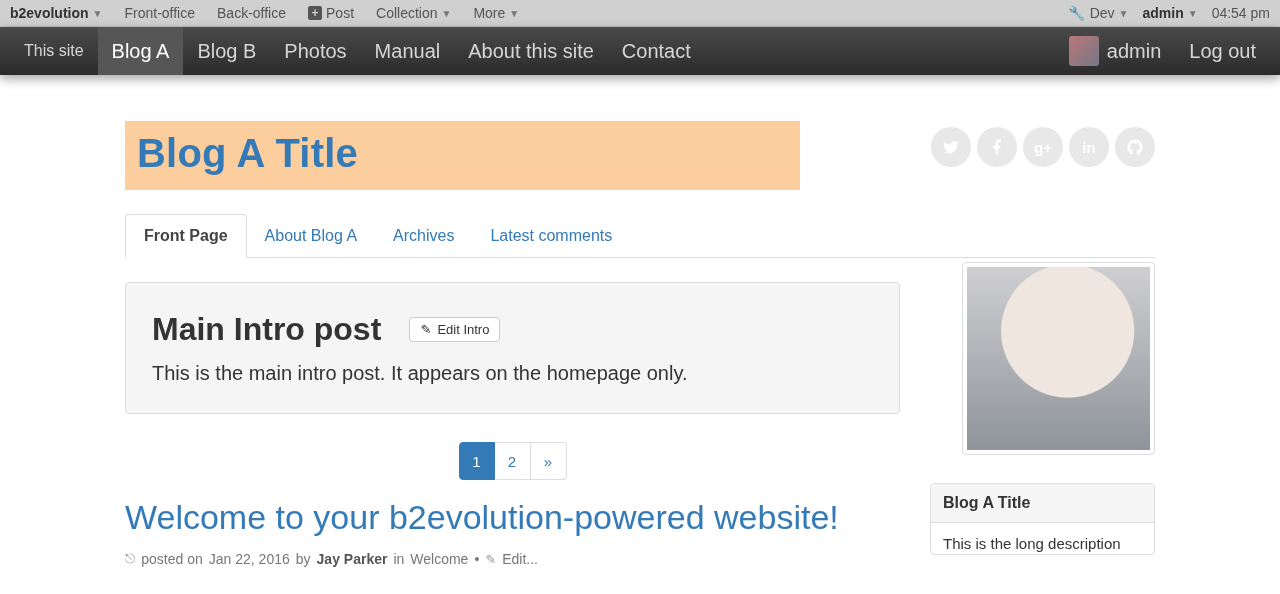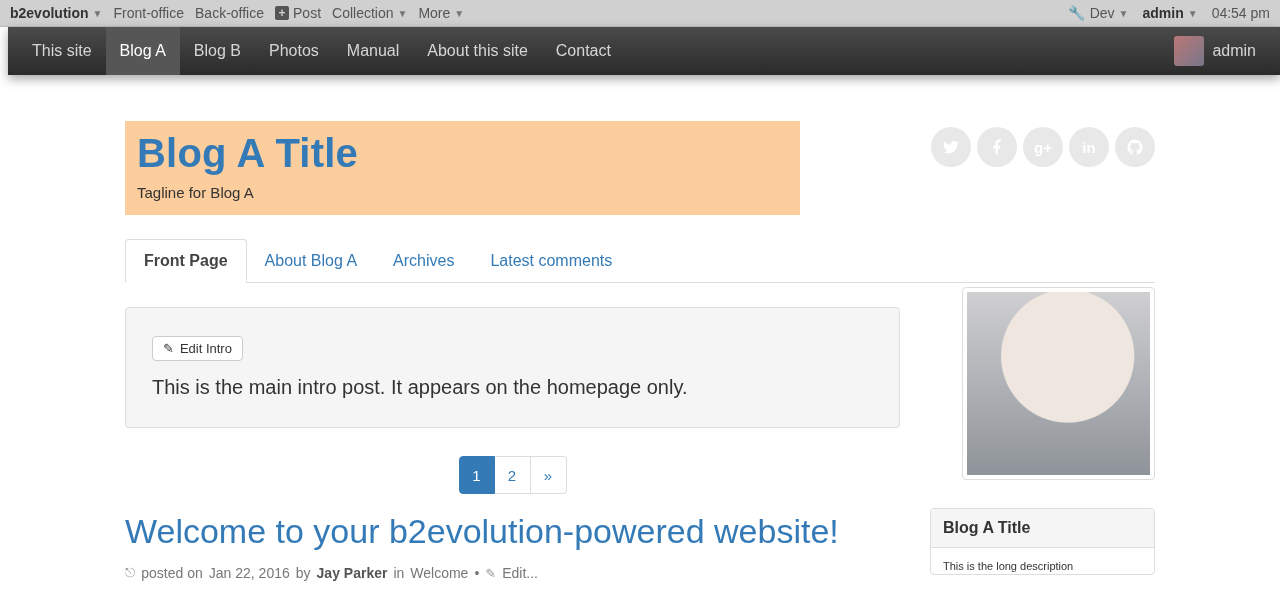--- a/index.html
+++ b/index.html
@@ -1,29 +1,29 @@
 <!DOCTYPE html>
 <html><head>
 <meta charset="utf-8">
 <style>
   * { box-sizing: border-box; margin: 0; padding: 0; }
   body { font-family: -apple-system, "Helvetica Neue", Arial, sans-serif; font-size: 15px; color: #333; background: #fff; width: 1280px; }
 
   
   .evobar { background: #d0d0d0; height: 27px; display: flex; align-items: center; padding: 0 10px; font-size: 14px; color: #555; border-bottom: 1px solid #bdbdbd; }
-  .evobar .eb-left { display: flex; align-items: center; gap: 11px; }
+  .evobar .eb-left { display: flex; align-items: center; gap: 22px; }
   .evobar .eb-right { margin-left: auto; display: flex; align-items: center; gap: 14px; }
   .evobar .eb-item { color: #555; cursor: pointer; display: inline-flex; align-items: center; gap: 4px; }
   .evobar .eb-item.strong { font-weight: 700; color: #333; }
   .evobar .caret { font-size: 10px; color: #777; }
   .evobar .plus { font-weight: bold; background:#555; color:#d0d0d0; width:14px; height:14px; display:inline-flex; align-items:center; justify-content:center; border-radius:2px; font-size:12px; line-height:1; }
 
   
-  .sitenav { background: linear-gradient(#4a4a4a,#2b2b2b); height: 48px; display: flex; align-items: center; padding: 0 10px; box-shadow: 0 4px 10px rgba(0,0,0,.35); position: relative; margin-left: 8px; }
-  .sitenav .sn-item { color: #d6d6d6; padding: 0 14px; height: 48px; display: flex; align-items: center; font-size: 16px; cursor: pointer; }
+  .sitenav { background: linear-gradient(#4a4a4a,#2b2b2b); height: 48px; display: flex; align-items: center; padding: 0 10px; box-shadow: 0 4px 10px rgba(0,0,0,.35); position: relative; }
+  .sitenav .sn-item { color: #d6d6d6; padding: 0 14px; height: 48px; display: flex; align-items: center; font-size: 20px; cursor: pointer; }
   .sitenav .sn-item.active { background: #565656; color: #fff; }
   .sitenav .sn-right { margin-left: auto; display: flex; align-items: center; }
   .sitenav .avatar { width: 30px; height: 30px; border-radius: 3px; margin-right: 8px; background: linear-gradient(135deg,#b77,#778); display:inline-block; }
   .sitenav .sn-logo{ font-size:16px;}
 
   
   .container { width: 1030px; margin: 8px auto; padding-top: 38px; }
   .row { display: flex; }
   .main { flex: 1 1 auto; }
   .side { width: 225px; margin-left: 30px; flex: 0 0 auto; }
@@ -64,21 +64,21 @@
   .post-meta strong { color:#555; font-weight:700; }
 
   
   .side-img { width:193px; height:193px; border:1px solid #ddd; border-radius:4px; padding:4px; margin: 4px 0 28px auto; background:#fff; }
   .side-img .ph { width:100%; height:100%; background:
       radial-gradient(120px 120px at 55% 35%, #efe7df 0 55%, transparent 56%),
       radial-gradient(80px 80px at 50% 40%, #b7b4b0 0 55%, transparent 56%),
       linear-gradient(180deg,#cfcfd2,#8f949a); }
   .widget { border:1px solid #ddd; border-radius:4px; overflow:hidden; }
   .widget h3 { background:#f5f5f5; border-bottom:1px solid #ddd; padding:10px 12px; font-size:16px; font-weight:700; color:#333; }
-  .widget .body { padding:12px 12px 2px 12px; font-size:11px; color:#333; }
+  .widget .body { padding:12px 12px 2px 12px; font-size:15px; color:#333; }
 
   .headrow { display:flex; align-items:flex-start; justify-content:space-between; }
 </style>
 </head>
 <body>
 
 <div class="evobar">
   <div class="eb-left">
     <span class="eb-item strong">
       <span>b2evolution</span>
@@ -119,28 +119,28 @@
   <span class="sn-item">Blog B</span>
   <span class="sn-item">Photos</span>
   <span class="sn-item">Manual</span>
   <span class="sn-item">About this site</span>
   <span class="sn-item">Contact</span>
   <div class="sn-right">
     <span class="sn-item" style="padding-left:0;">
       <span class="avatar"></span>
       <span>admin</span>
     </span>
+    <span class="sn-item">Log out</span>
   </div>
 </div>
 
 <div class="container">
   <div class="headrow">
     <div class="blog-header">
       <div class="blog-title">Blog A Title</div>
-      <div class="blog-tagline">Tagline for Blog A</div>
     </div>
     <div class="social">
       <span class="sbtn">
           <svg viewBox="0 0 24 24">
             <path d="M22 5.9c-.7.3-1.5.6-2.3.7.8-.5 1.5-1.3 1.8-2.3-.8.5-1.7.8-2.6 1C18.1 4.5 17 4 15.8 4c-2.3 0-4.2 1.9-4.2 4.2 0 .3 0 .6.1.9C8 8.9 4.9 7.2 2.8 4.7c-.4.6-.6 1.3-.6 2.1 0 1.5.7 2.8 1.9 3.5-.7 0-1.3-.2-1.9-.5v.1c0 2 1.4 3.7 3.3 4.1-.3.1-.7.1-1.1.1-.3 0-.5 0-.8-.1.5 1.7 2.1 2.9 4 2.9-1.5 1.1-3.3 1.8-5.3 1.8H2c1.9 1.2 4.1 1.9 6.5 1.9 7.8 0 12-6.4 12-12v-.5c.8-.6 1.5-1.3 2-2.1z"></path>
           </svg>
         </span>
       <span class="sbtn">
           <svg viewBox="0 0 24 24">
             <path d="M13 22v-8h3l.5-4H13V7.5c0-1.1.3-1.9 2-1.9h2V2.1C16.6 2 15.5 2 14.3 2 11.6 2 10 3.7 10 6.8V10H7v4h3v8h3z"></path>
@@ -159,20 +159,21 @@
   <div class="tabs">
     <span class="tab active">Front Page</span>
     <span class="tab">About Blog A</span>
     <span class="tab">Archives</span>
     <span class="tab">Latest comments</span>
   </div>
 
   <div class="row">
     <div class="main">
       <div class="intro">
+        <h2>Main Intro post</h2>
         <span class="edit-intro">
           <span>✎</span>
           <span>Edit Intro</span>
         </span>
         <p>This is the main intro post. It appears on the homepage only.</p>
       </div>
 
       <div class="pager">
         <span class="pg active">1</span>
         <span class="pg">2</span>

